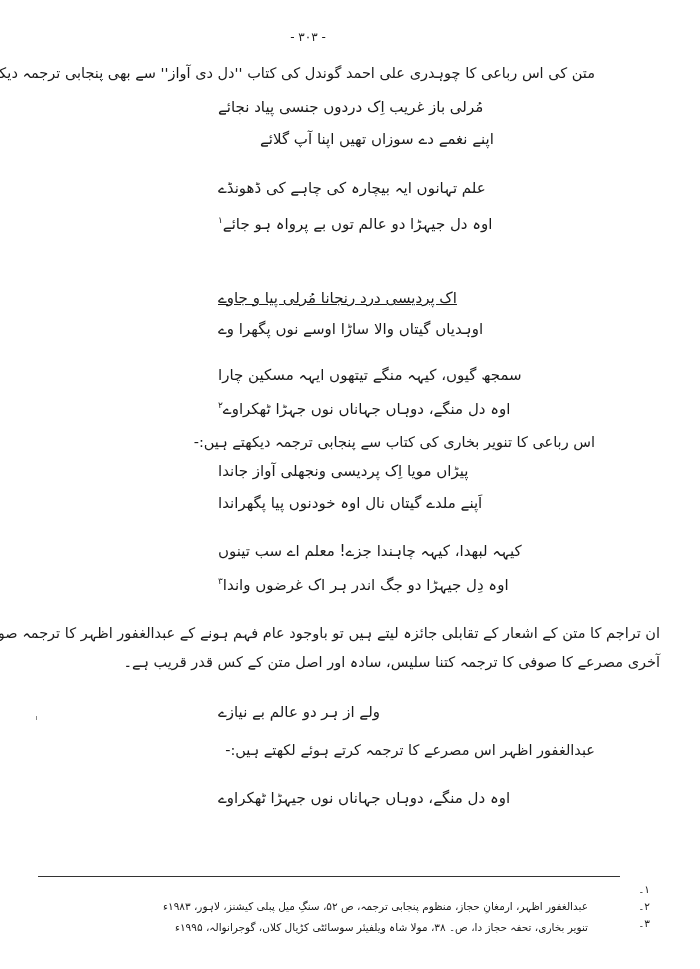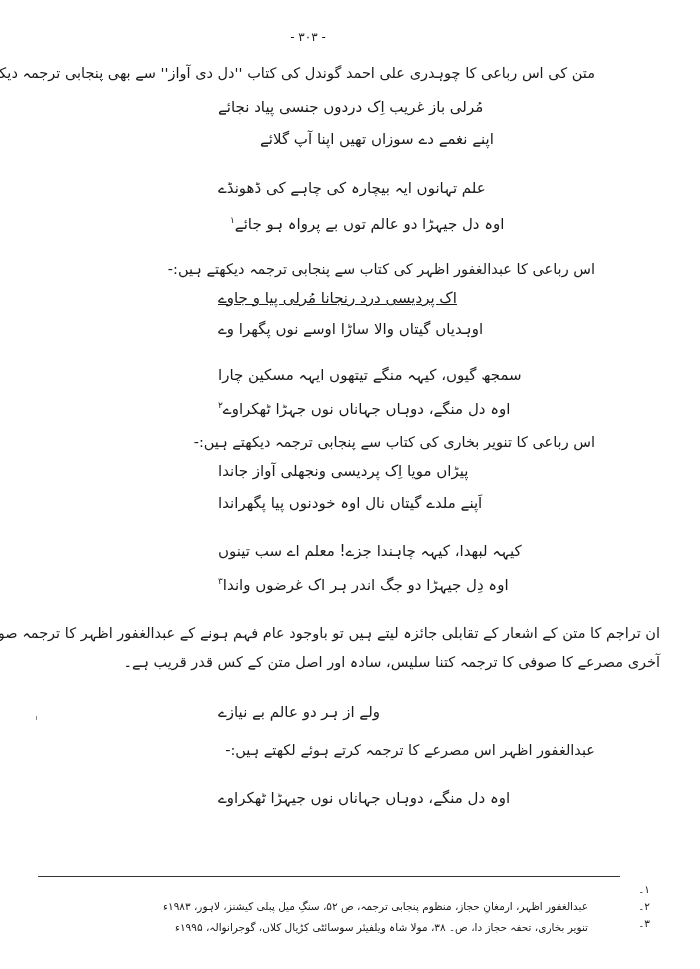--- a/index.html
+++ b/index.html
@@ -27,23 +27,22 @@
 
 <div class="page">
 
   <div class="pnum">- ۳۰۳ -</div>
 
   <div class="ln intro" style="right:105px; top:62px;">متن کی اس رباعی کا چوہدری علی احمد گوندل کی کتاب ''دل دی آواز'' سے بھی پنجابی ترجمہ دیکھتے ہیں:-</div>
 
   <div class="ln verse" style="right: auto; top: 96px; transform: translateX(0px); left: 218px;"><span>مُرلی باز غریب اِک دردوں جنسی پیاد نجائے</span></div>
   <div class="ln verse" style="right: auto; top: 128px; left: 218px; margin-left: 42px;"><span>اپنے نغمے دے سوزاں تھیں اپنا آپ گلائے</span></div>
   <div class="ln verse" style="right: auto; top: 177px; left: 218px;"><span>علم تہانوں ایہ بیچارہ کی چاہے کی ڈھونڈے</span></div>
-  <div class="ln verse" style="right: auto; top: 209px; left: 218px; margin-left: 12px;"><span>اوہ دل جیہڑا دو عالم توں بے پرواہ ہو جائے</span><sup>۱</sup></div>
+  <div class="ln verse" style="right: auto; top: 209px; left: 218px;"><span>اوہ دل جیہڑا دو عالم توں بے پرواہ ہو جائے</span><sup>۱</sup></div>
 
-  <div class="ln intro" style="right:105px; top:258px;">اس رباعی کا عبدالغفور اظہر کی کتاب سے پنجابی ترجمہ دیکھتے ہیں:-</div>
 
   <div class="ln verse" style="right: auto; top: 287px; left: 218px; text-decoration: underline;"><span>اک پردیسی درد رنجانا مُرلی پیا و جاوے</span></div>
   <div class="ln verse" style="right: auto; top: 318px; left: 218px;"><span>اوہدیاں گیتاں والا ساڑا اوسے نوں پگھرا وے</span></div>
   <div class="ln verse" style="right: auto; top: 364px; left: 218px;"><span>سمجھ گیوں، کیہہ منگے تیتھوں ایہہ مسکین چارا</span></div>
   <div class="ln verse" style="right: auto; top: 394px; left: 218px;"><span>اوہ دل منگے، دوہاں جہاناں نوں جہڑا ٹھکراوے</span><sup>۲</sup></div>
 
   <div class="ln intro" style="right:105px; top:431px;">اس رباعی کا تنویر بخاری کی کتاب سے پنجابی ترجمہ دیکھتے ہیں:-</div>
 
   <div class="ln verse" style="right: auto; top: 460px; left: 218px;"><span>پیڑاں مویا اِک پردیسی ونجھلی آواز جاندا</span></div>
   <div class="ln verse" style="right: auto; top: 492px; left: 218px;"><span>اَپنے ملدے گیتاں نال اوہ خودنوں پیا پگھراندا</span></div>

